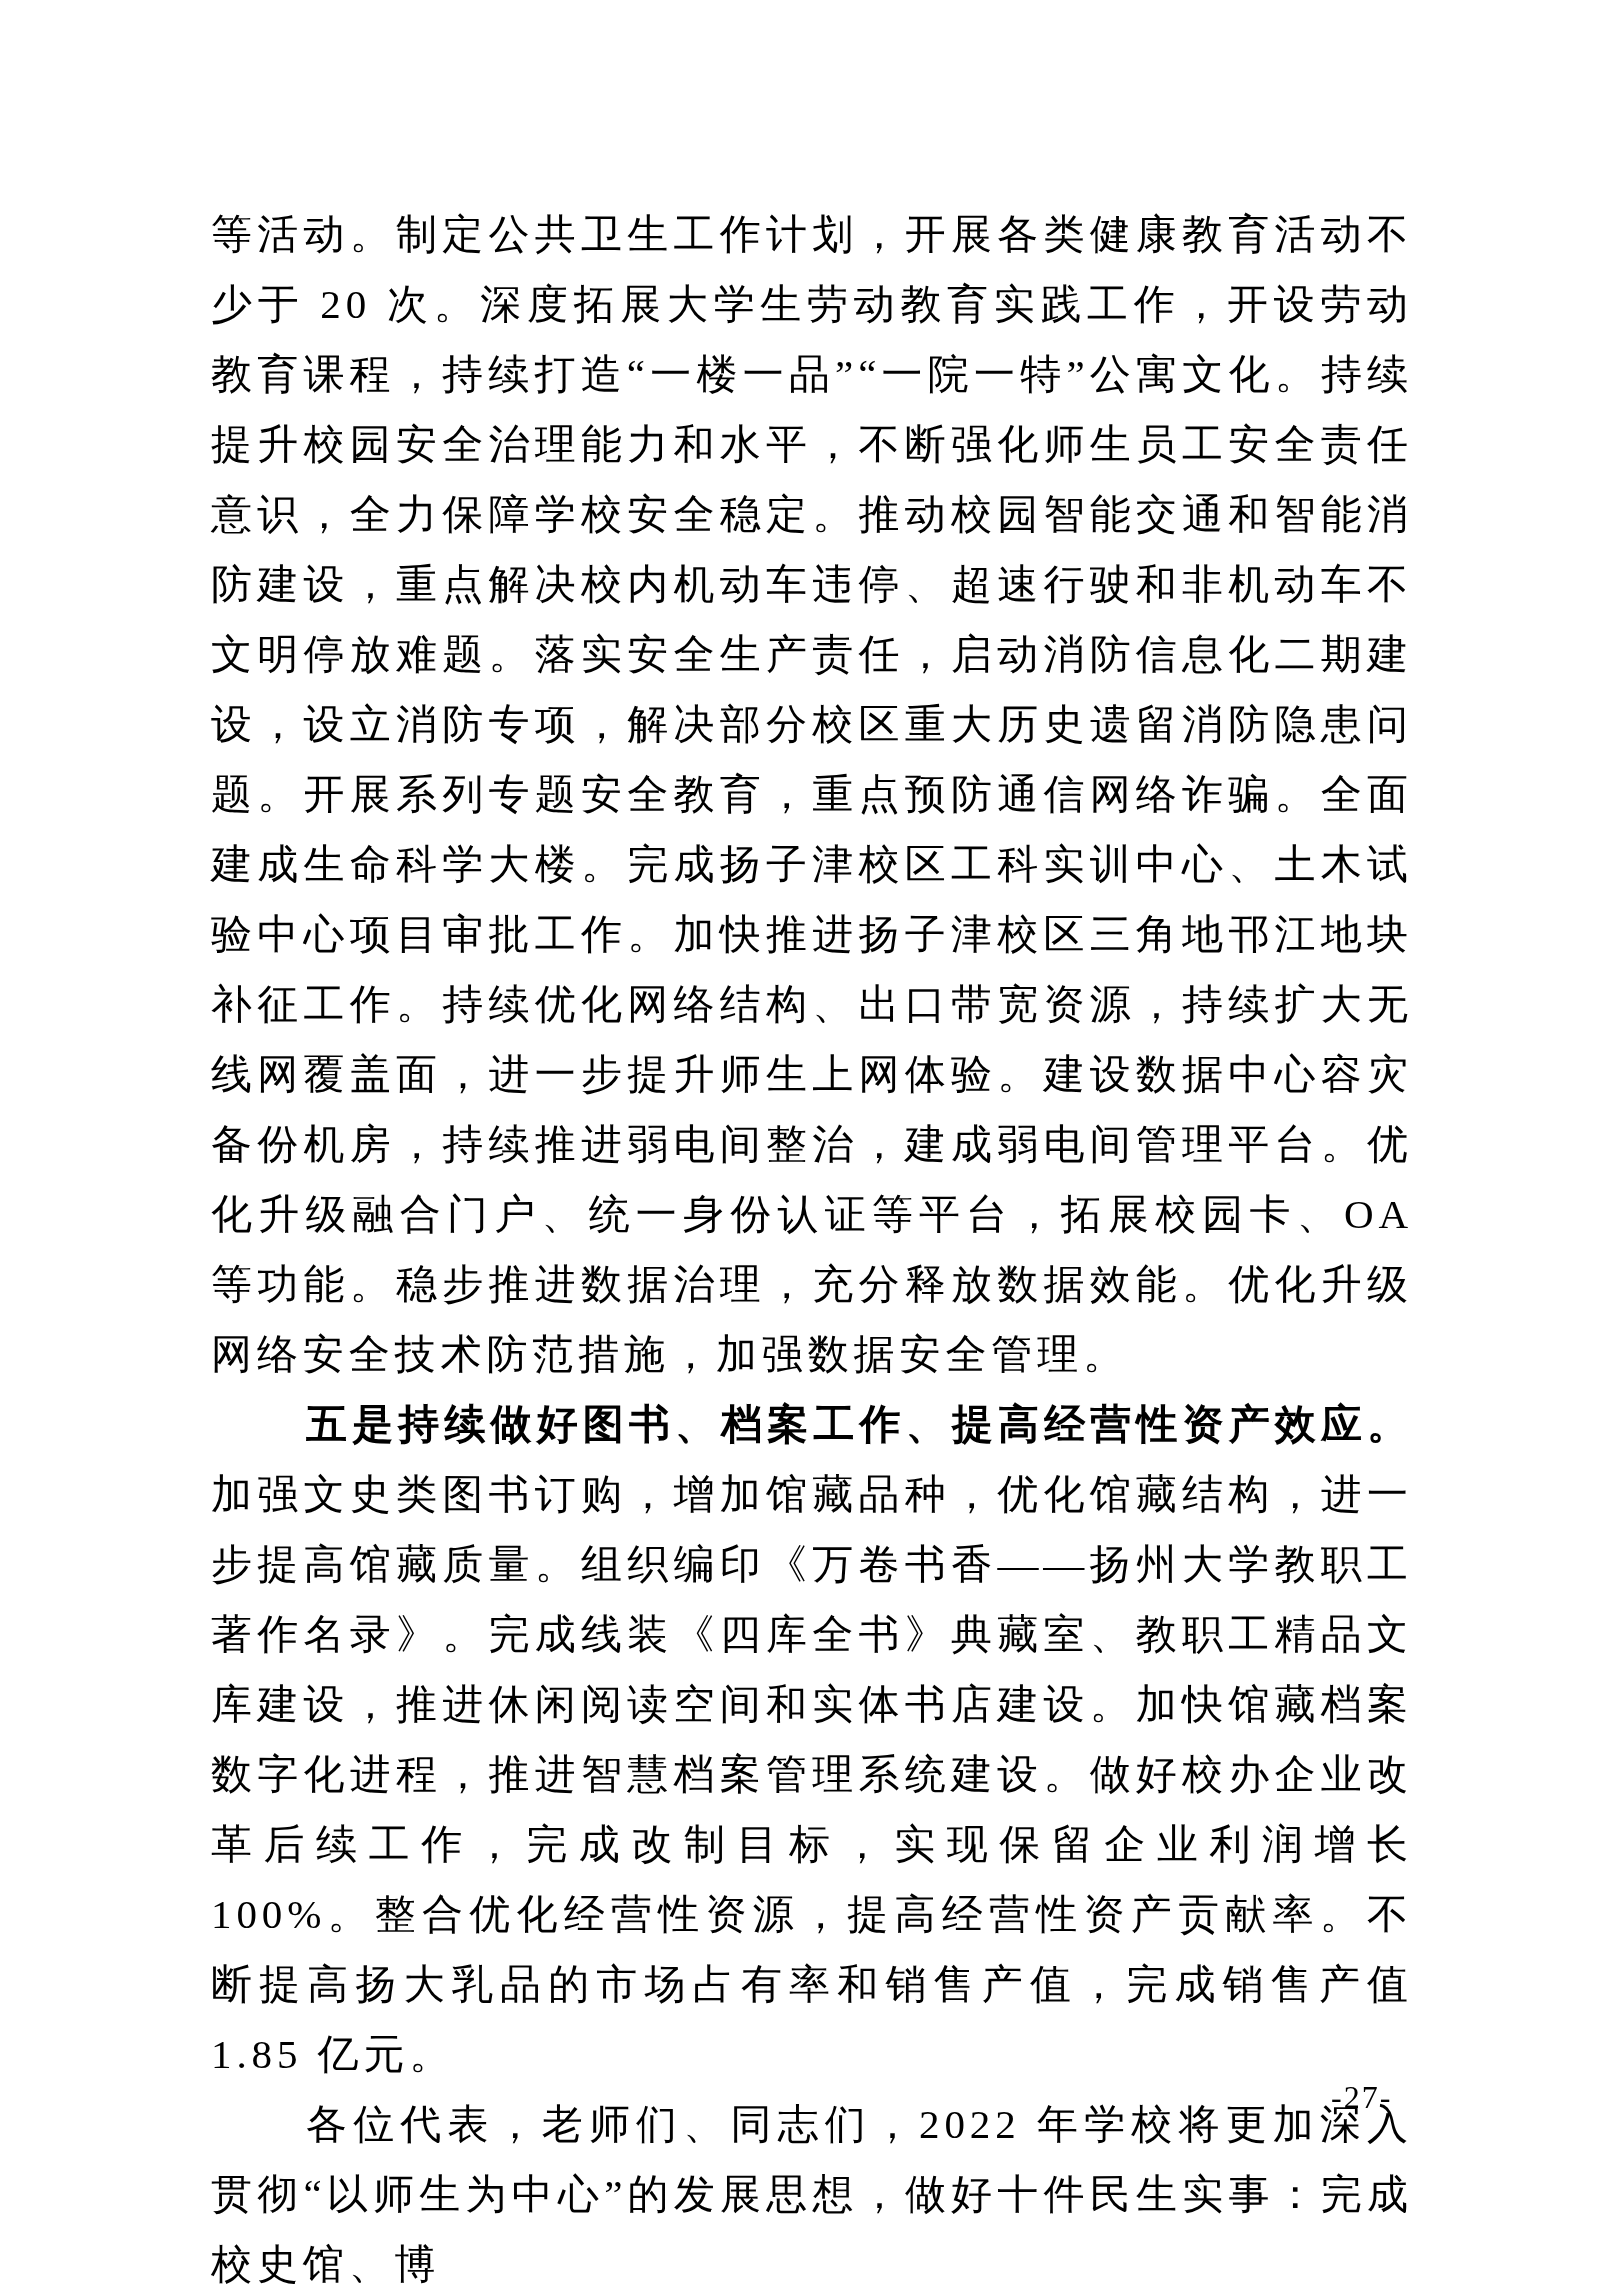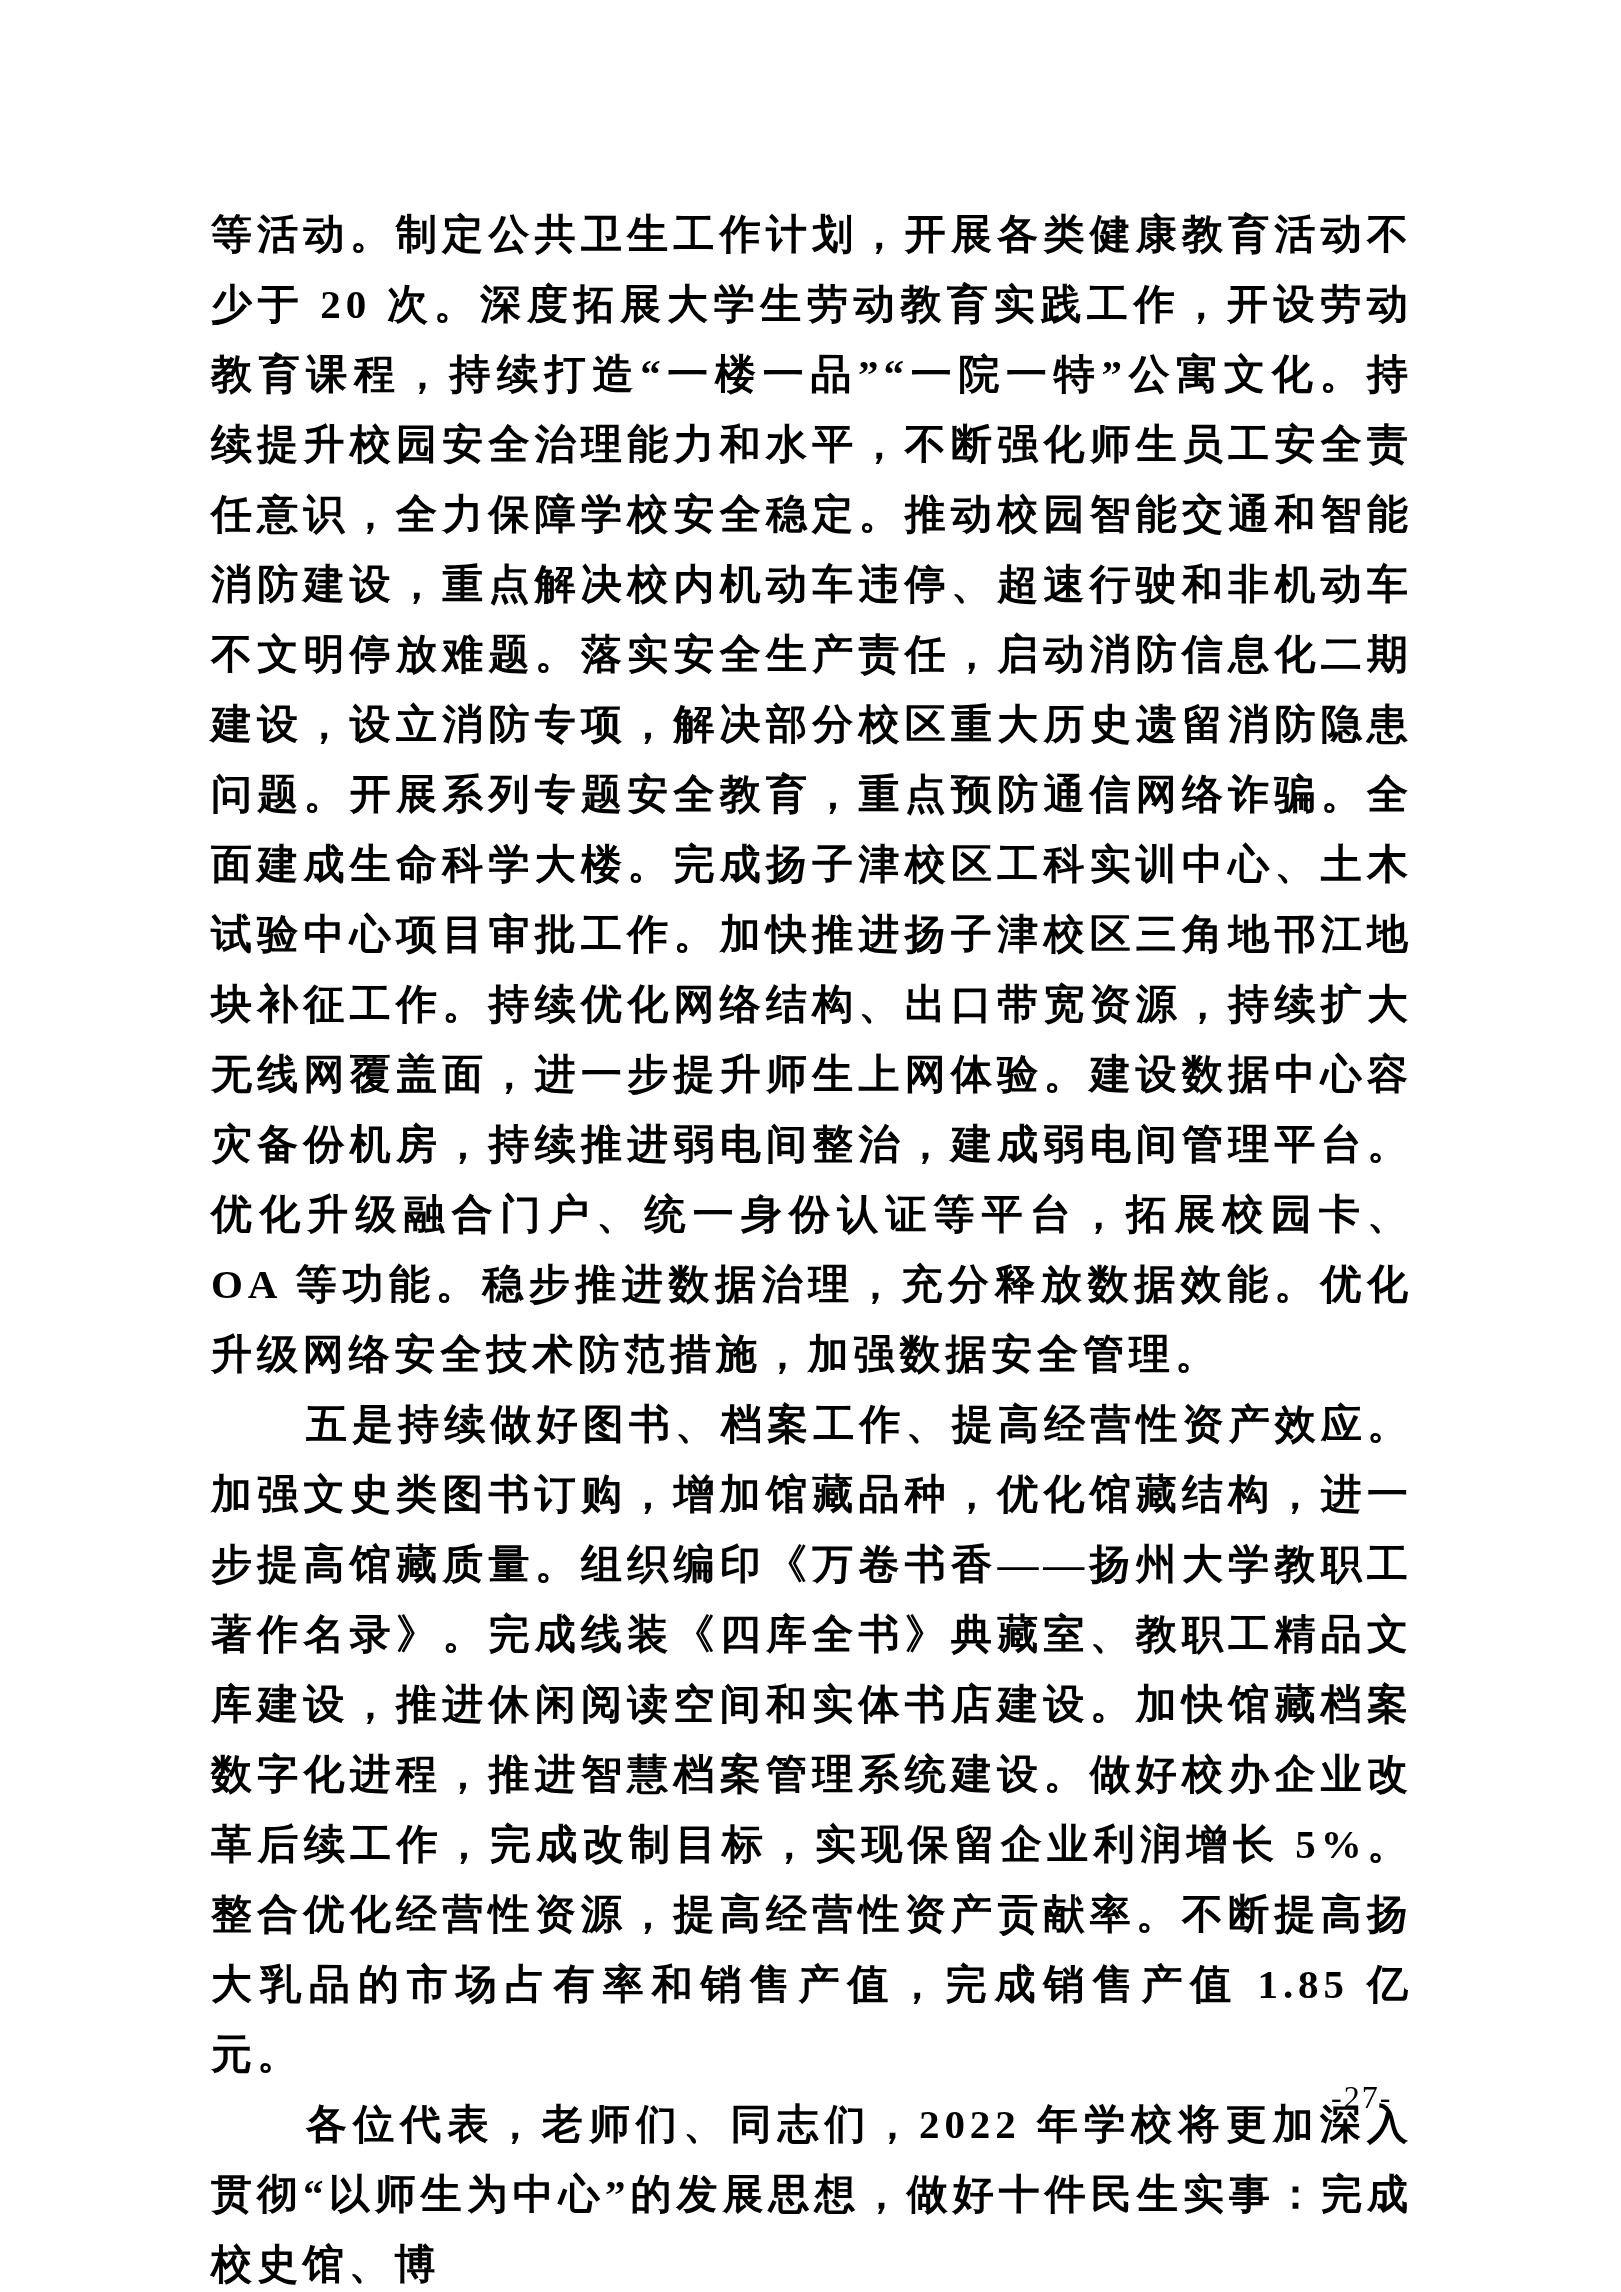--- a/index.html
+++ b/index.html
@@ -28,39 +28,39 @@
     text-align-last: left;
   }
   .para {
     margin: 0;
     padding: 0;
   }
   .para.indent {
     text-indent: 95px;
   }
   .run {
-    font-weight: bold;
+    font-weight: normal;
   }
   .run.bold {
     font-weight: bold;
   }
   .page-number {
     position: absolute;
     left: 1331px;
     top: 2074px;
     font-size: 32px;
     line-height: 47px;
     letter-spacing: 2px;
     color: #000000;
   }
 </style>
 </head>
 <body>
 
 <div class="page">
   <div class="content">
       <p class="para"><span class="run">等活动。制定公共卫生工作计划，开展各类健康教育活动不少于 20 次。深度拓展大学生劳动教育实践工作，开设劳动教育课程，持续打造“一楼一品”“一院一特”公寓文化。持续提升校园安全治理能力和水平，不断强化师生员工安全责任意识，全力保障学校安全稳定。推动校园智能交通和智能消防建设，重点解决校内机动车违停、超速行驶和非机动车不文明停放难题。落实安全生产责任，启动消防信息化二期建设，设立消防专项，解决部分校区重大历史遗留消防隐患问题。开展系列专题安全教育，重点预防通信网络诈骗。全面建成生命科学大楼。完成扬子津校区工科实训中心、土木试验中心项目审批工作。加快推进扬子津校区三角地邗江地块补征工作。持续优化网络结构、出口带宽资源，持续扩大无线网覆盖面，进一步提升师生上网体验。建设数据中心容灾备份机房，持续推进弱电间整治，建成弱电间管理平台。优化升级融合门户、统一身份认证等平台，拓展校园卡、OA 等功能。稳步推进数据治理，充分释放数据效能。优化升级网络安全技术防范措施，加强数据安全管理。</span></p>
-      <p class="para indent"><span class="run bold">五是持续做好图书、档案工作、提高经营性资产效应。</span><span class="run">加强文史类图书订购，增加馆藏品种，优化馆藏结构，进一步提高馆藏质量。组织编印《万卷书香——扬州大学教职工著作名录》。完成线装《四库全书》典藏室、教职工精品文库建设，推进休闲阅读空间和实体书店建设。加快馆藏档案数字化进程，推进智慧档案管理系统建设。做好校办企业改革后续工作，完成改制目标，实现保留企业利润增长 5%。整合优化经营性资源，提高经营性资产贡献率。不断提高扬大乳品的市场占有率和销售产值，完成销售产值 1.85 亿元。</span></p>
+      <p class="para indent"><span class="run bold">五是持续做好图书、档案工作、提高经营性资产效应。</span><span class="run">加强文史类图书订购，增加馆藏品种，优化馆藏结构，进一步提高馆藏质量。组织编印《万卷书香——扬州大学教职工著作名录》。完成线装《四库全书》典藏室、教职工精品文库建设，推进休闲阅读空间和实体书店建设。加快馆藏档案数字化进程，推进智慧档案管理系统建设。做好校办企业改革后续工作，完成改制目标，实现保留企业利润增长 100%。整合优化经营性资源，提高经营性资产贡献率。不断提高扬大乳品的市场占有率和销售产值，完成销售产值 1.85 亿元。</span></p>
       <p class="para indent"><span class="run">各位代表，老师们、同志们，2022 年学校将更加深入贯彻“以师生为中心”的发展思想，做好十件民生实事：完成校史馆、博</span></p>
     </div>
   <div class="page-number">-27-</div>
 </div>
 
 
 </body></html>

